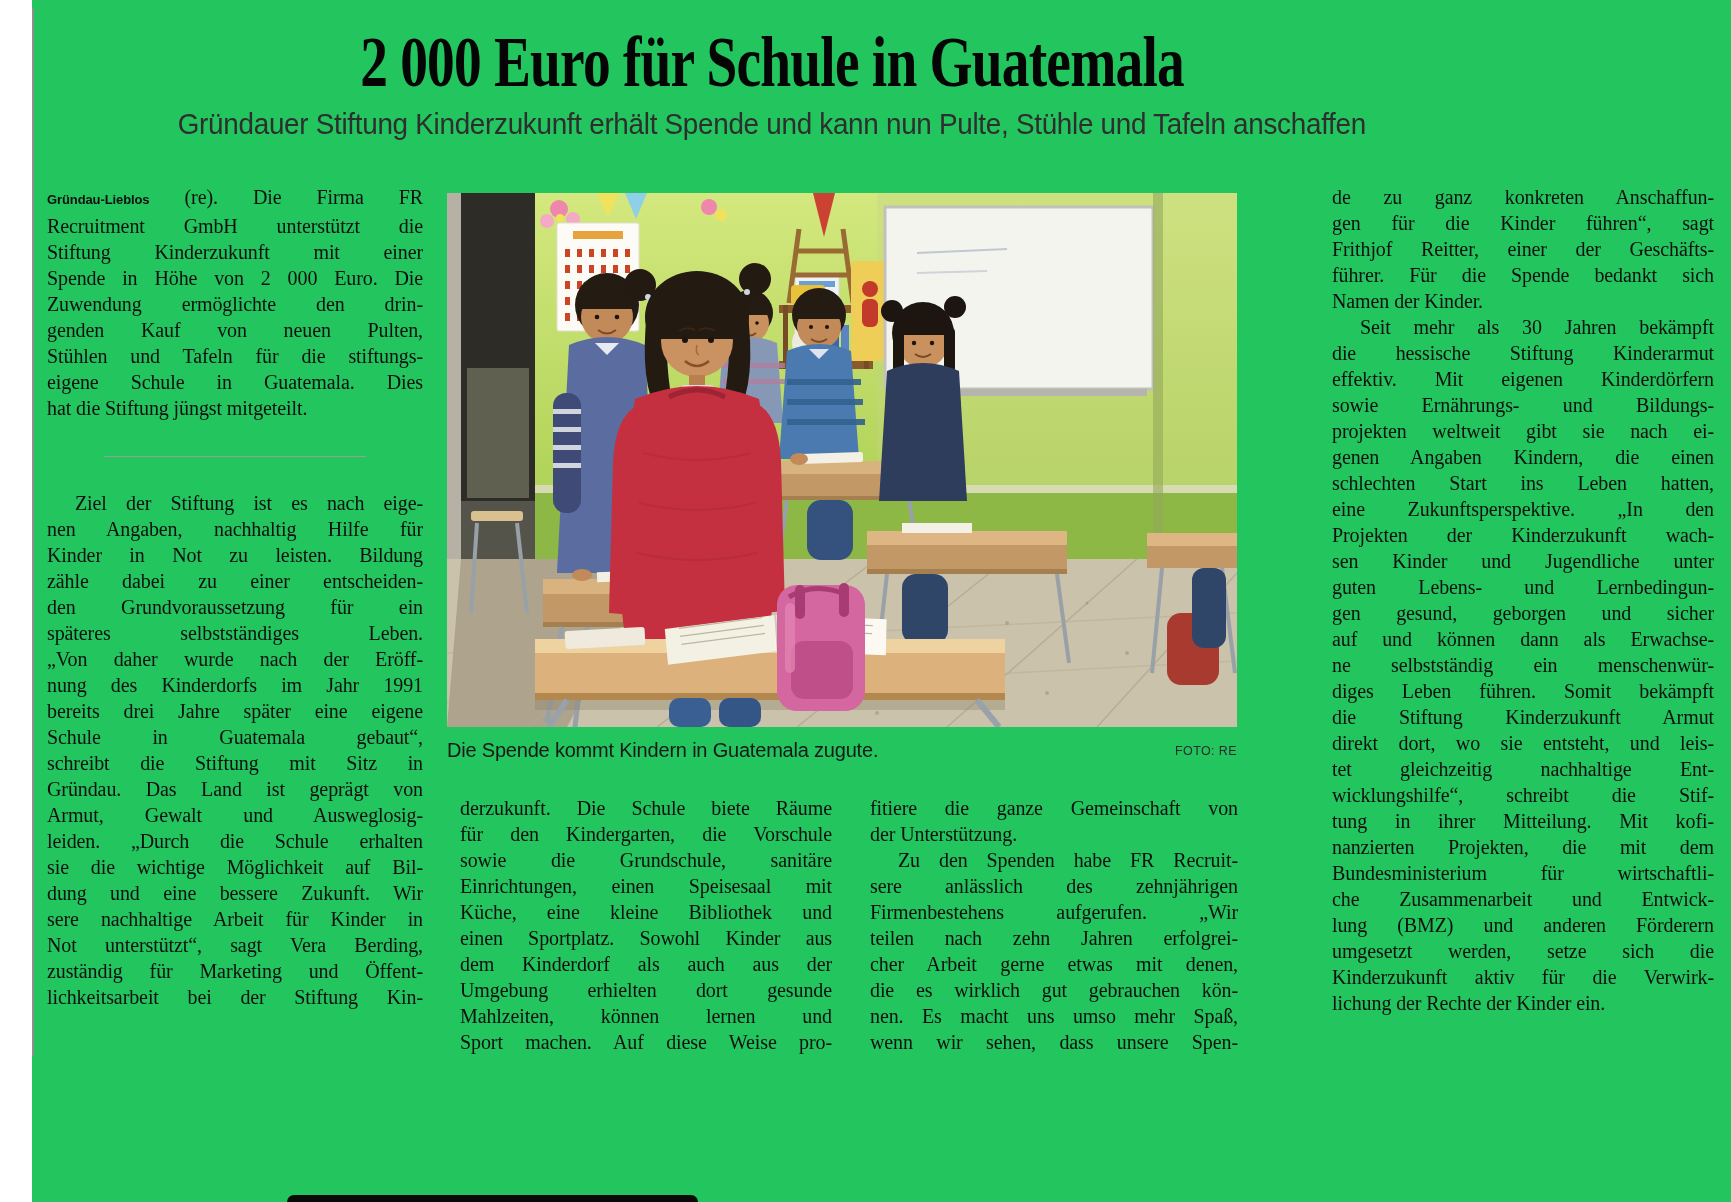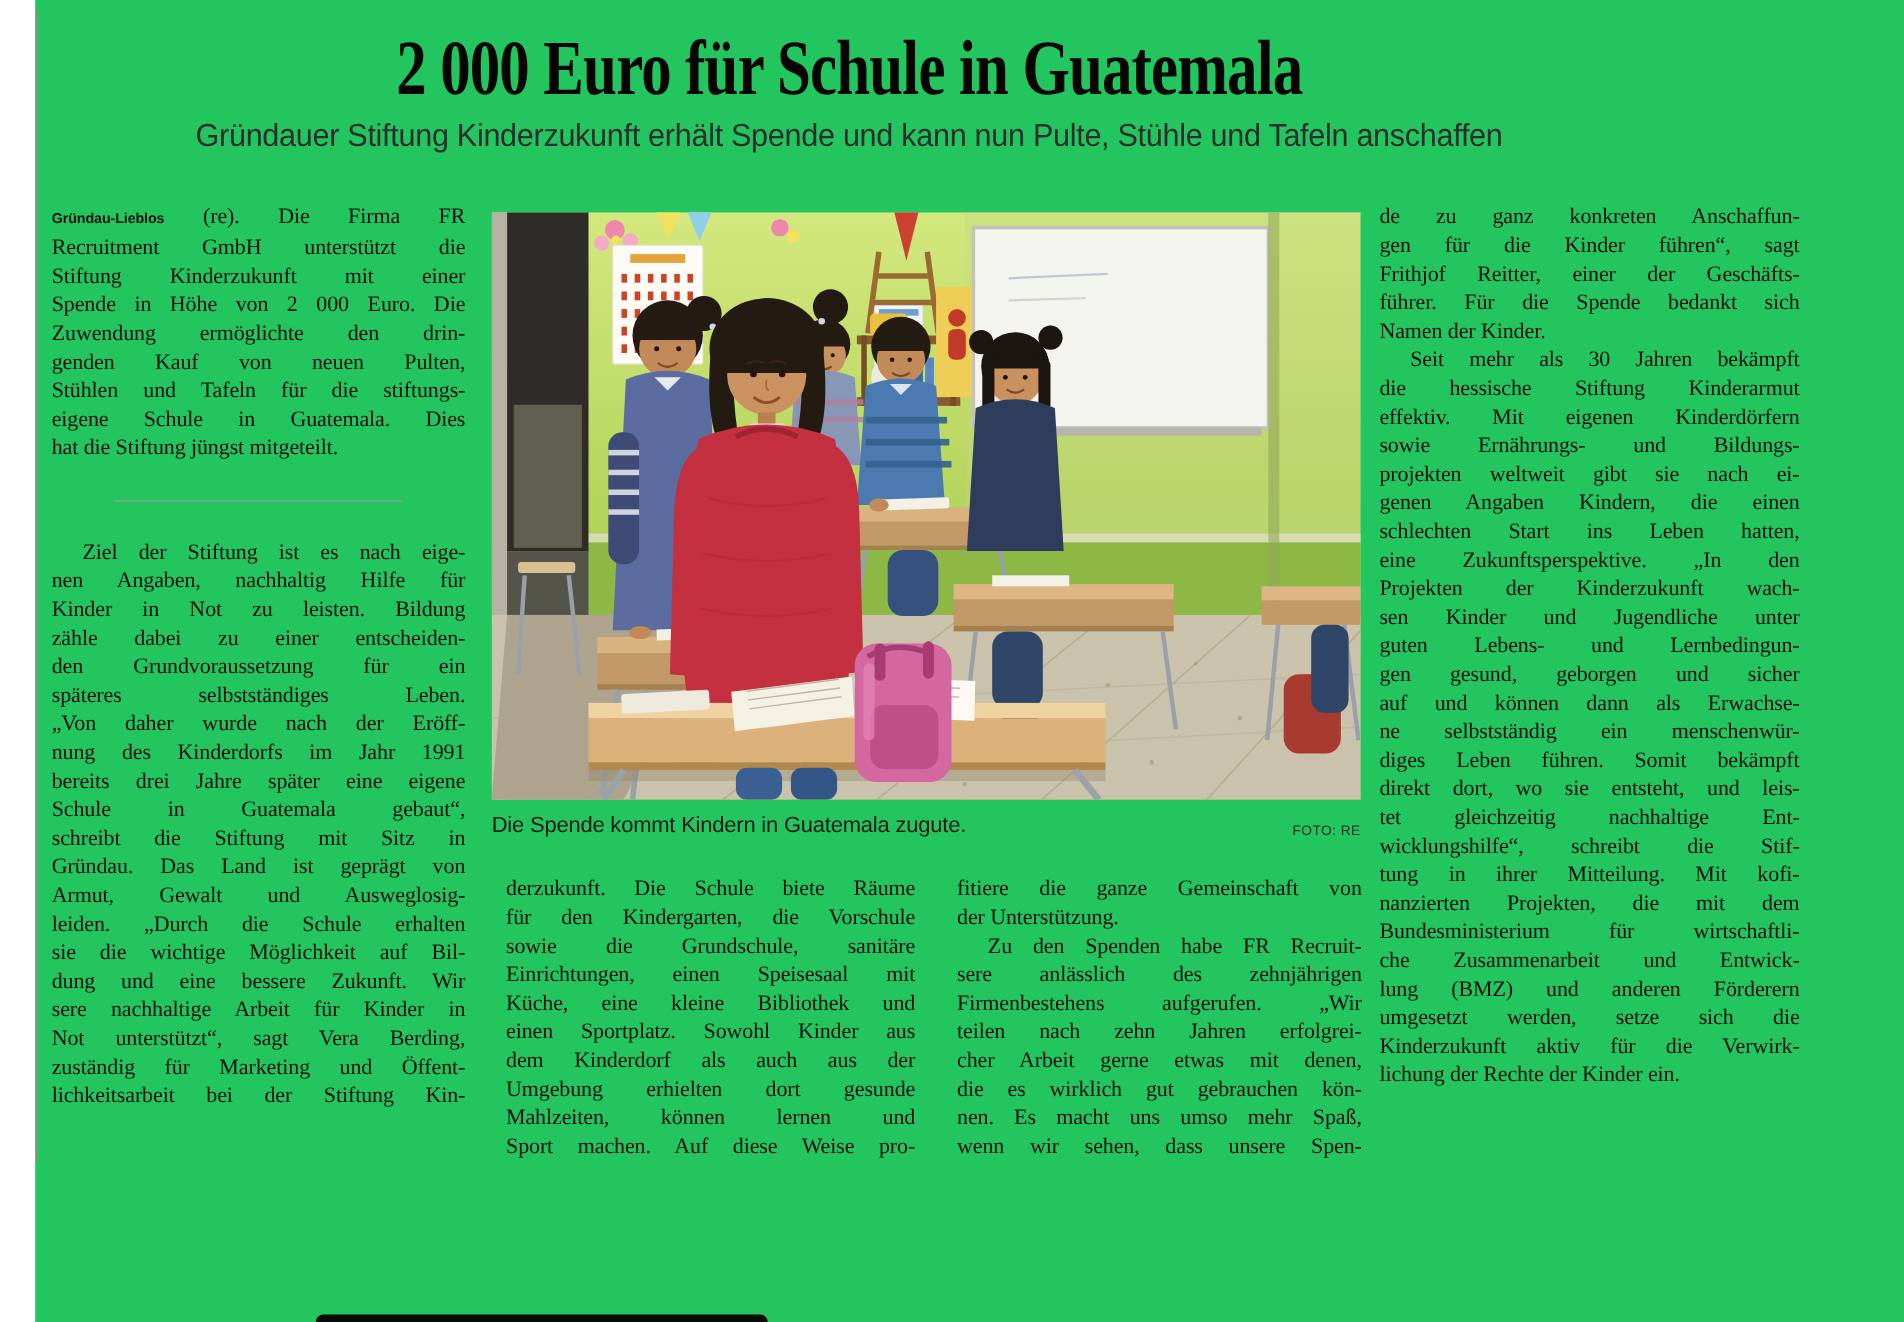--- a/index.html
+++ b/index.html
@@ -12,32 +12,32 @@
   .header { position:absolute; left:15px; top:26px; width:1450px; text-align:center; }
   .headline { font-weight:700; font-size:71px; line-height:1.04; color:#050505; white-space:nowrap; }
   .headline-inner { display:inline-block; transform:scaleX(0.78); transform-origin:center; letter-spacing:-1px; }
   .subheadline { margin-top:8px; font-family:"Liberation Sans","DejaVu Sans",sans-serif; font-size:29px; color:#2e2e2e; white-space:nowrap; }
   .subheadline-inner { display:inline-block; transform:scaleX(0.96); transform-origin:center; letter-spacing:-0.3px; }
 
   .col { position:absolute; font-size:20px; line-height:26px; letter-spacing:-0.1px; }
   .col1 { left:15px;   top:184px; width:376px; }
   .col2 { left:428px;  top:795px; width:372px; }
   .col3 { left:838px;  top:795px; width:368px; }
-  .col4 { left:1222px; top:184px; width:382px; }
+  .col4 { left:1300px; top:184px; width:382px; }
 
   .line { text-align:justify; text-align-last:justify; }
   .line.endline { text-align-last:left; }
   .line.indent { text-indent:28px; }
   .lead { font-family:"Liberation Sans","DejaVu Sans",sans-serif; font-weight:700; font-size:13px; }
   .col-divider { width:262px; height:0; margin:35px auto 33px auto; border-top:1.5px solid #9b9b9b; }
 
   .photo-box { position:absolute; left:415px; top:193px; width:790px; height:534px; }
   .photo-svg { width:100%; height:100%; display:block; }
 
-  .caption-row { position:absolute; left:415px; top:739px; width:790px; display:flex; justify-content:space-between; align-items:flex-end; }
+  .caption-row { position:absolute; left:415px; top:739px; width:790px; display:flex; justify-content:space-between; align-items:center; }
   .caption { font-family:"Liberation Sans","DejaVu Sans",sans-serif; font-size:20px; color:#191919; letter-spacing:-0.2px; }
   .credit  { font-family:"Liberation Sans","DejaVu Sans",sans-serif; font-size:12.5px; color:#2b2b2b; letter-spacing:0.4px; }
 
   .bottom-bar { position:absolute; left:255px; top:1195px; width:411px; height:7px; background:#0a0a0a; border-radius:9px 9px 0 0; }
 </style>
 </head>
 <body>
 
 <div class="page">
   <div class="vrule"></div>
@@ -442,20 +442,21 @@
         <div class="line">genen Angaben Kindern, die einen</div>
         <div class="line">schlechten Start ins Leben hatten,</div>
         <div class="line">eine Zukunftsperspektive. „In den</div>
         <div class="line">Projekten der Kinderzukunft wach-</div>
         <div class="line">sen Kinder und Jugendliche unter</div>
         <div class="line">guten Lebens- und Lernbedingun-</div>
         <div class="line">gen gesund, geborgen und sicher</div>
         <div class="line">auf und können dann als Erwachse-</div>
         <div class="line">ne selbstständig ein menschenwür-</div>
         <div class="line">diges Leben führen. Somit bekämpft</div>
+        <div class="line">die Stiftung Kinderzukunft Armut</div>
         <div class="line">direkt dort, wo sie entsteht, und leis-</div>
         <div class="line">tet gleichzeitig nachhaltige Ent-</div>
         <div class="line">wicklungshilfe“, schreibt die Stif-</div>
         <div class="line">tung in ihrer Mitteilung. Mit kofi-</div>
         <div class="line">nanzierten Projekten, die mit dem</div>
         <div class="line">Bundesministerium für wirtschaftli-</div>
         <div class="line">che Zusammenarbeit und Entwick-</div>
         <div class="line">lung (BMZ) und anderen Förderern</div>
         <div class="line">umgesetzt werden, setze sich die</div>
         <div class="line">Kinderzukunft aktiv für die Verwirk-</div>

